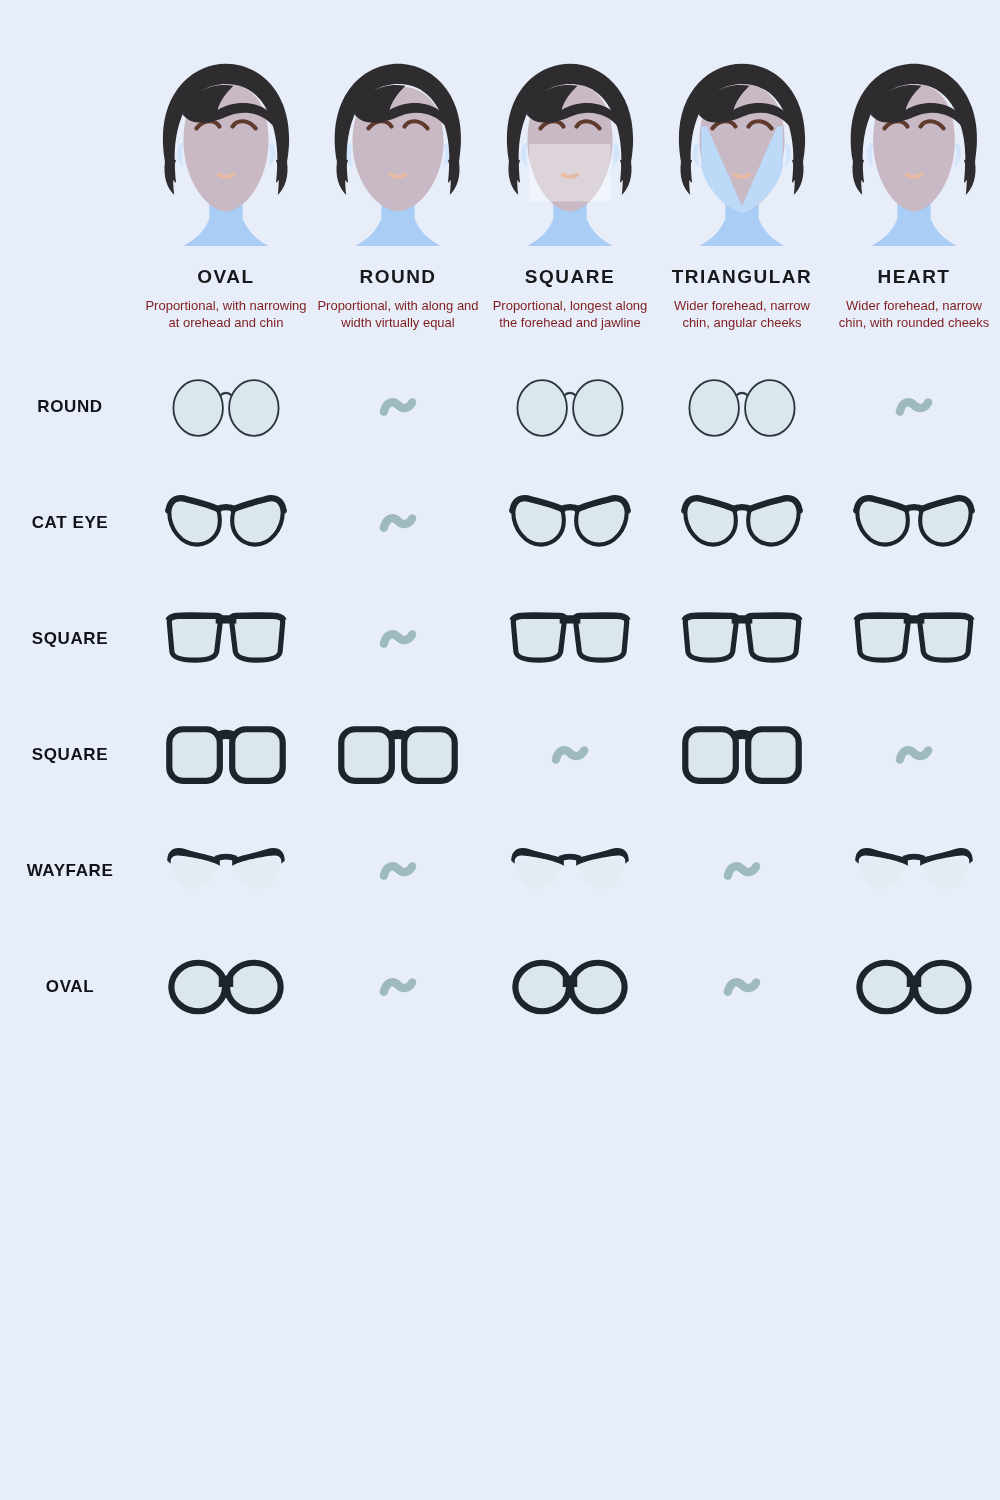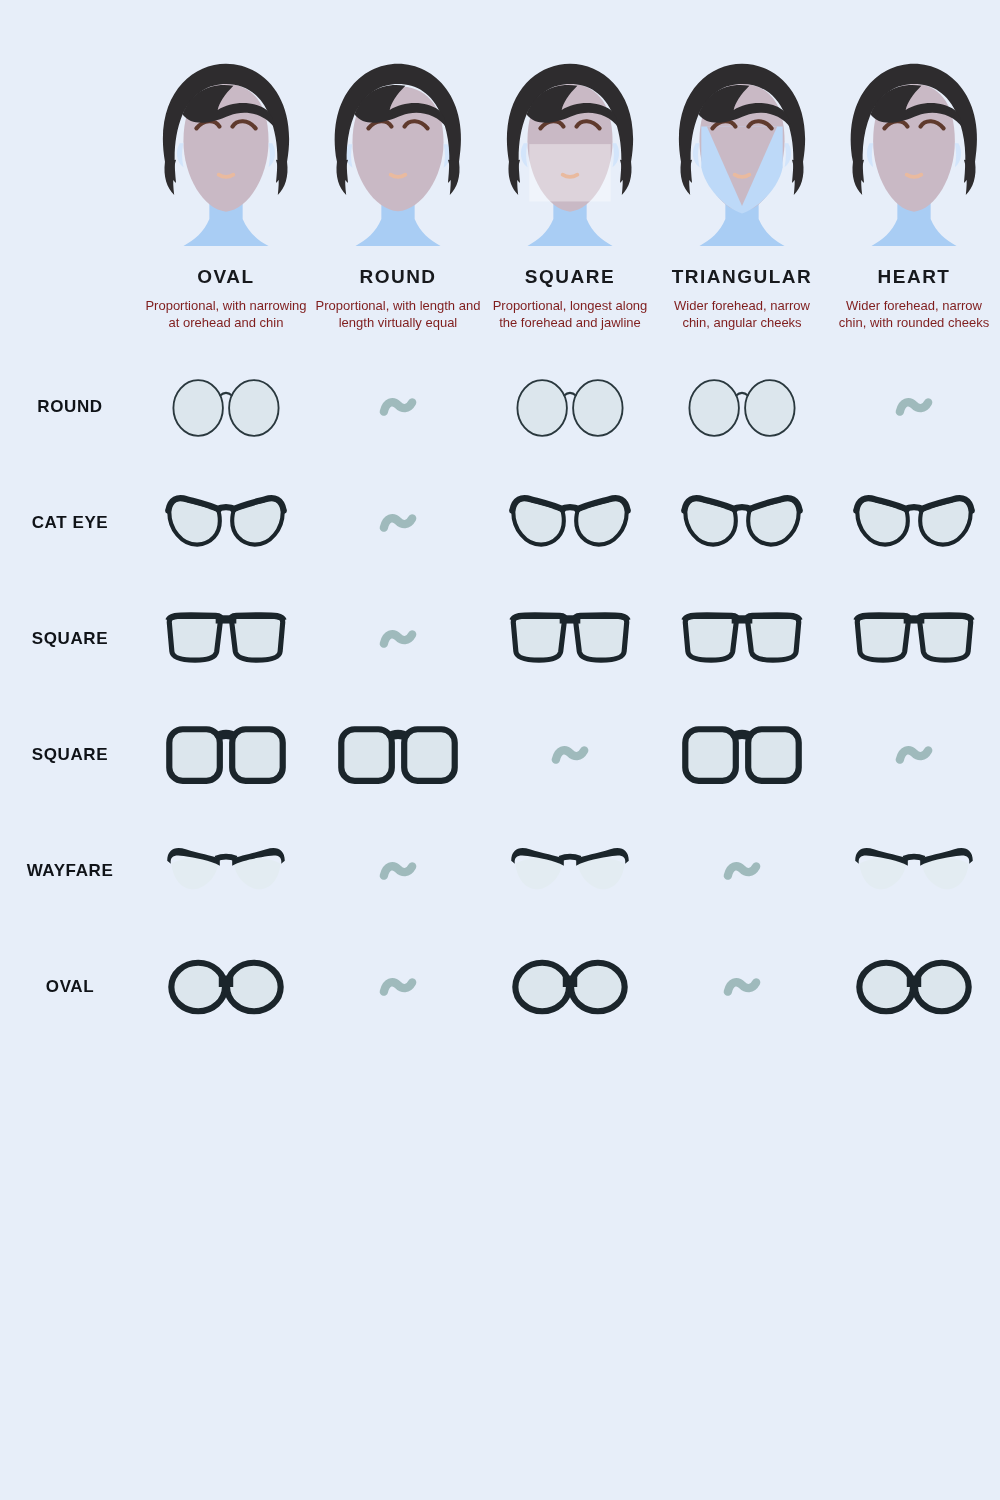--- a/index.html
+++ b/index.html
@@ -186,21 +186,21 @@
           <use href="#face-oval"></use>
         </svg>
         <div class="face-name">OVAL</div>
         <div class="face-desc">Proportional, with narrowing at orehead and chin</div>
       </div>
       <div class="face-col">
         <svg class="face-illustration" viewBox="0 0 160 220">
           <use href="#face-round"></use>
         </svg>
         <div class="face-name">ROUND</div>
-        <div class="face-desc">Proportional, with length and length virtually equal</div>
+        <div class="face-desc">Proportional, with along and width virtually equal</div>
       </div>
       <div class="face-col">
         <svg class="face-illustration" viewBox="0 0 160 220">
           <use href="#face-square"></use>
         </svg>
         <div class="face-name">SQUARE</div>
         <div class="face-desc">Proportional, longest along the forehead and jawline</div>
       </div>
       <div class="face-col">
         <svg class="face-illustration" viewBox="0 0 160 220">

